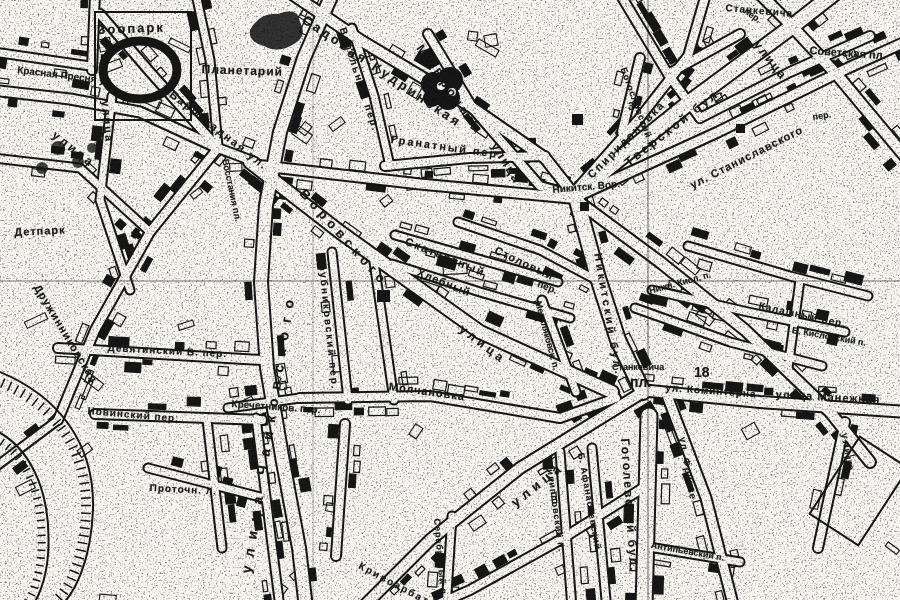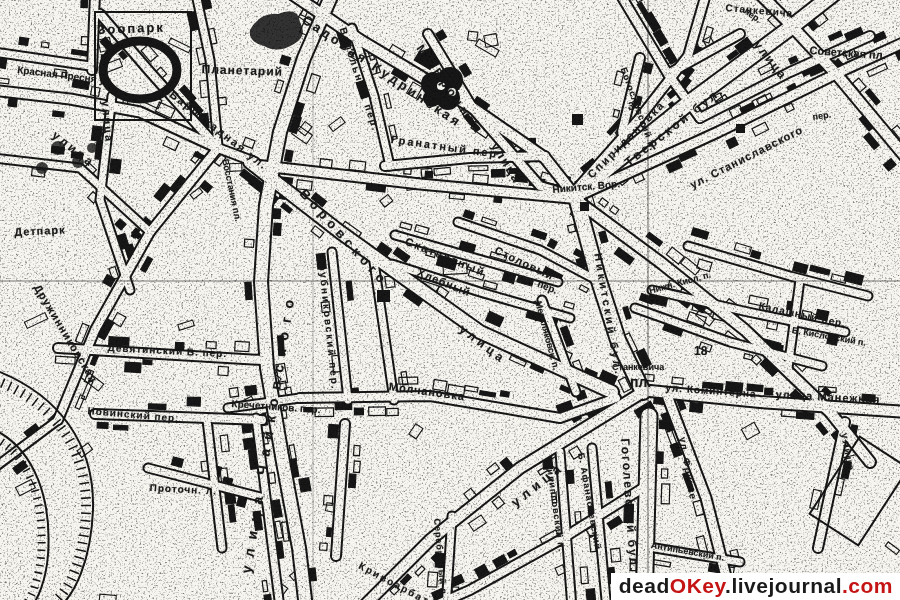--- a/index.html
+++ b/index.html
@@ -703,17 +703,16 @@
       <div class="map-label" style="left: 390px; top: 380px; font-size: 11px; letter-spacing: 1px; transform: rotate(8deg);">Молчановка</div>
       <div class="map-label" style="left: 108px; top: 342px; font-size: 10px; letter-spacing: 1px; transform: rotate(3deg);">Девятинский Б. пер.</div>
       <div class="map-label" style="left: 308px; top: 186px; font-size: 13px; letter-spacing: 5px; transform: rotate(48deg);">Воровского</div>
       <div class="map-label" style="left: 465px; top: 322px; font-size: 12px; letter-spacing: 4px; transform: rotate(37deg);">улица</div>
       <div class="map-label" style="left: 408px; top: 235px; font-size: 11px; letter-spacing: 2px; transform: rotate(22deg);">Скатертный</div>
       <div class="map-label" style="left: 540px; top: 278px; font-size: 10px; letter-spacing: 0px; transform: rotate(22deg);">пер.</div>
       <div class="map-label" style="left: 420px; top: 266px; font-size: 11px; letter-spacing: 1px; transform: rotate(22deg);">Хлебный</div>
       <div class="map-label" style="left: 498px; top: 244px; font-size: 11px; letter-spacing: 1px; transform: rotate(25deg);">Столовый</div>
       <div class="map-label" style="left: 543px; top: 300px; font-size: 9px; letter-spacing: 0px; transform: rotate(75deg);">Мерзляковск. п.</div>
       <div class="map-label" style="left: 100px; top: 128px; font-size: 10px; letter-spacing: 0px; transform: rotate(0deg);">7</div>
-      <div class="map-label" style="left: 694px; top: 344px; font-size: 12px; letter-spacing: 0px; transform: rotate(0deg);">18</div>
+      <div class="map-label" style="left: 694px; top: 364px; font-size: 14px; letter-spacing: 0px; transform: rotate(0deg);">18</div>
       <div class="map-label" style="left: 628px; top: 100px; font-size: 11px; letter-spacing: 0px; transform: rotate(0deg);">34</div>
     </div>
-  <div class="watermark"><span style="color: rgb(26, 26, 26);">dead</span><span style="color: rgb(196, 20, 20);">OKey</span><span style="color: rgb(26, 26, 26);">.livejournal</span><span style="color: rgb(196, 20, 20);">.com</span></div>
 </div>
 
 </body></html>

